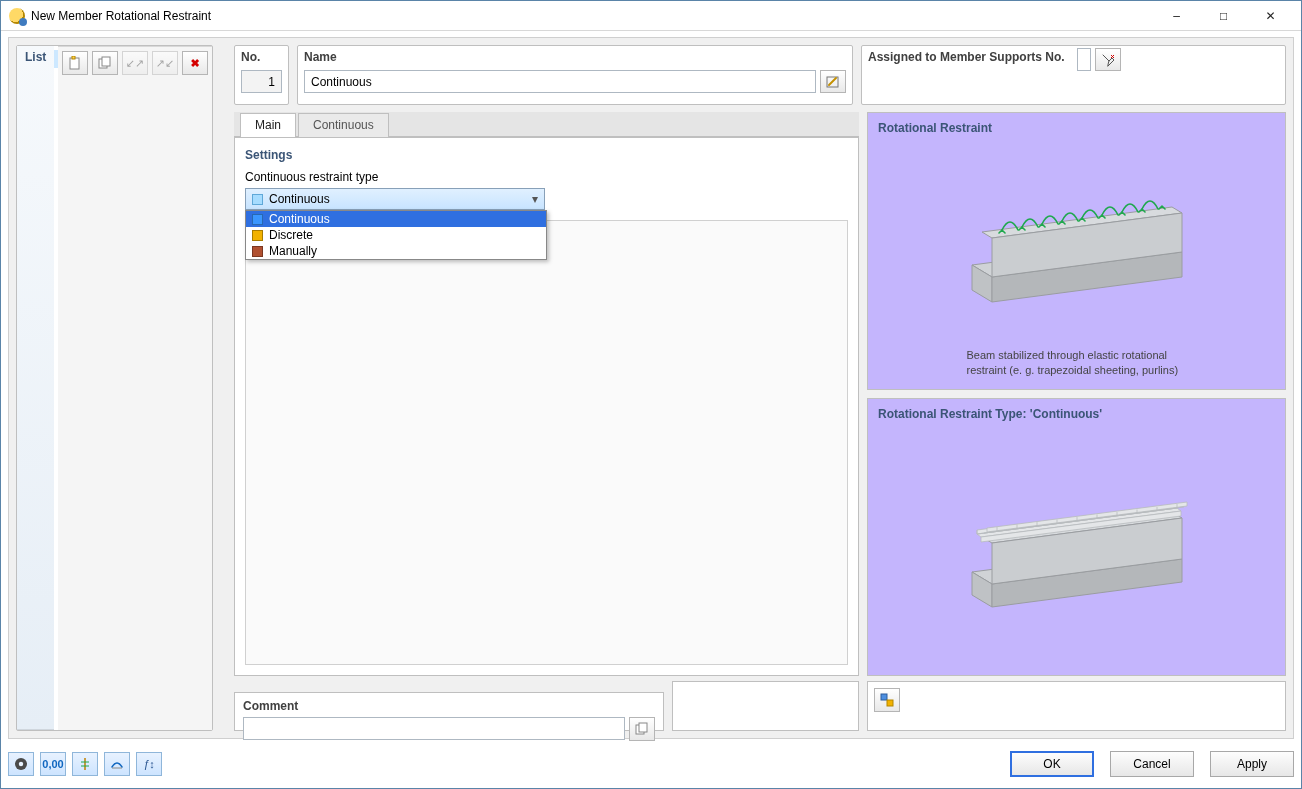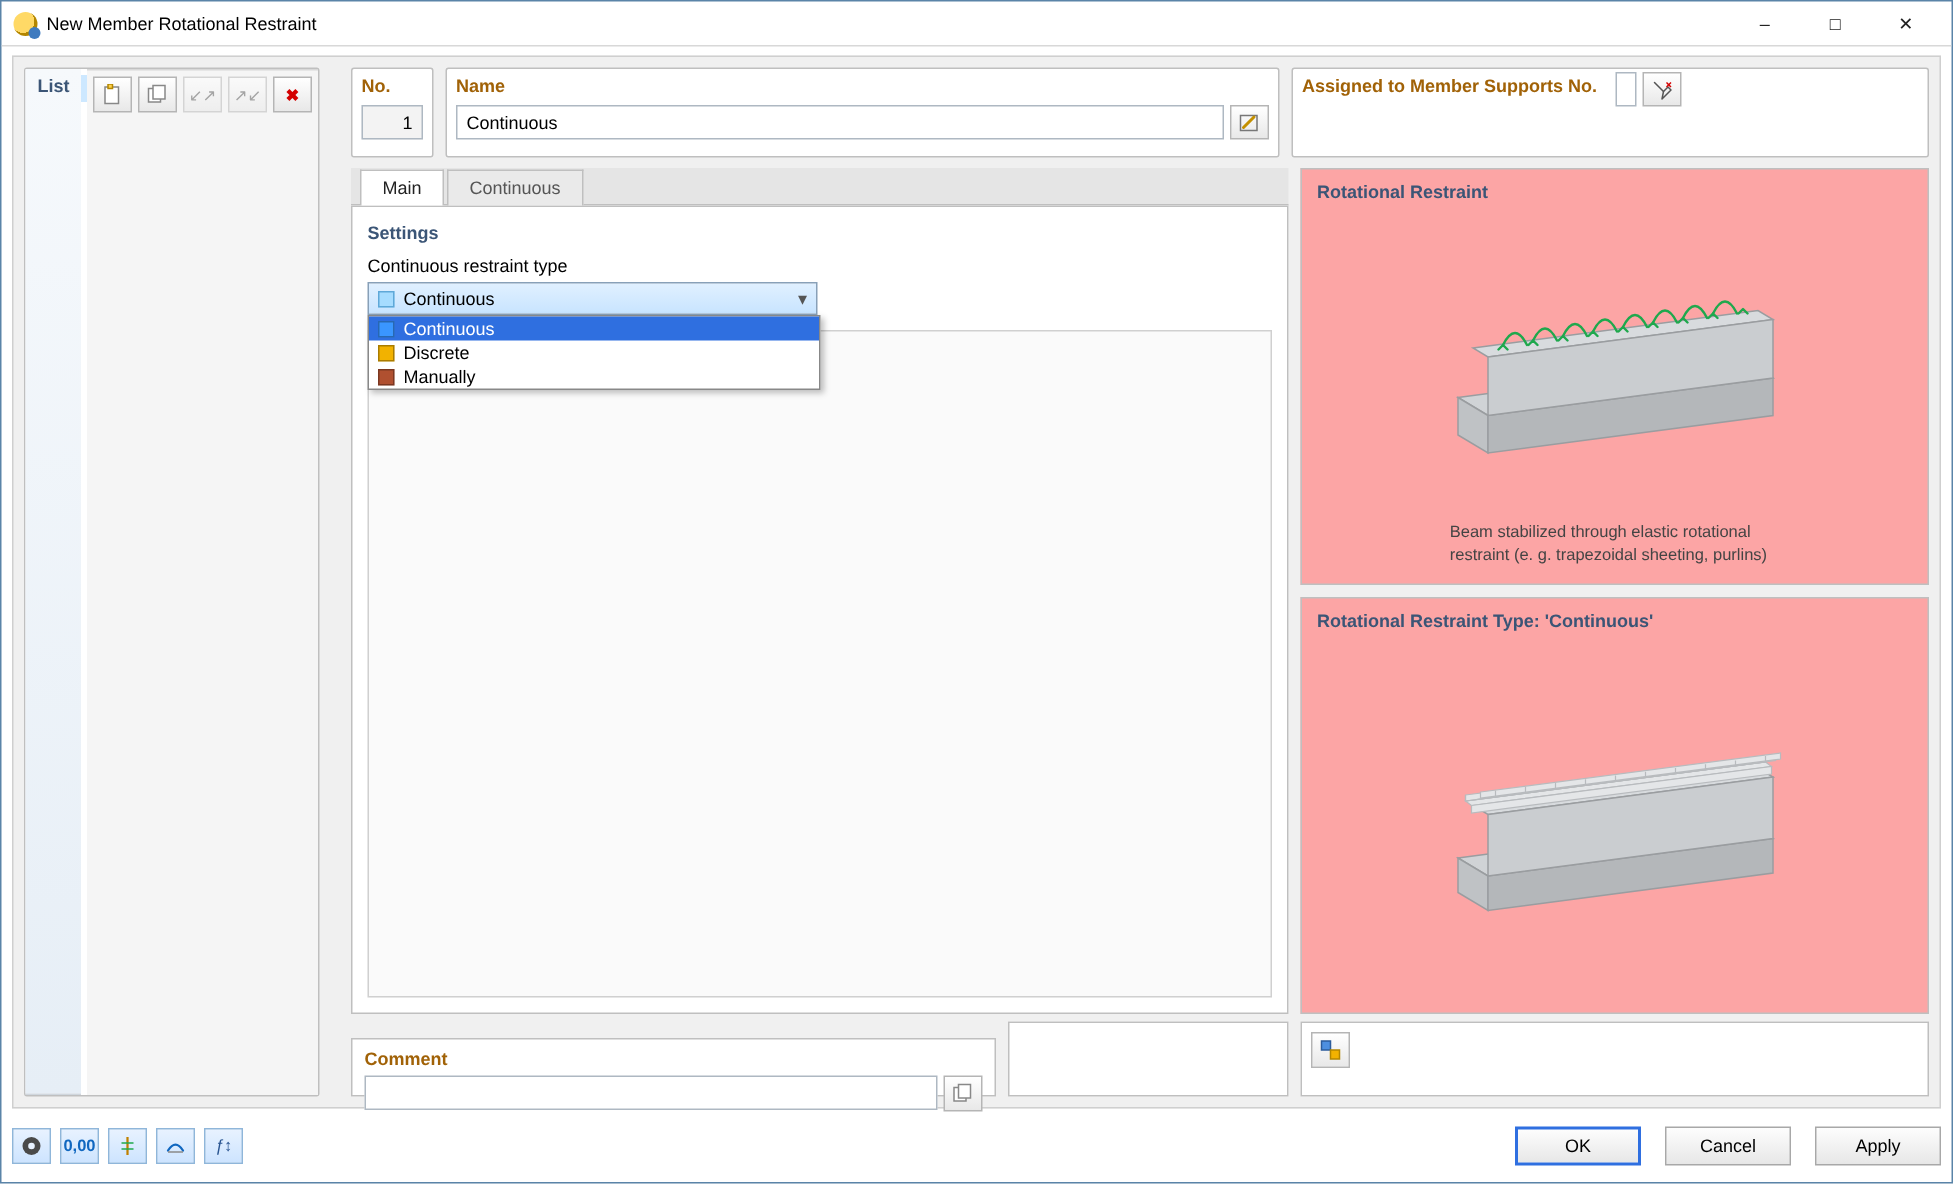--- a/index.html
+++ b/index.html
@@ -21,21 +21,21 @@
 .list-row .sq { width: 11px; height: 11px; background: #a6dcff; border: 1px solid #5fa8d8; }
 .list-row .num { width: 14px; text-align: right; }
 .list-toolbar { display: flex; gap: 4px; padding: 4px; border-top: 1px solid #d8d8d8; background: #f5f5f5; }
 .icon-btn { width: 26px; height: 24px; border: 1px solid #b5b5b5; background: linear-gradient(#fff,#e8e8e8); display: flex; align-items: center; justify-content: center; font-size: 11px; color: #555; cursor: pointer; }
 .icon-btn.disabled { opacity: 0.5; cursor: default; }
 .icon-btn.del { margin-left: auto; color: #d40000; font-weight: bold; }
 
 .top-row { position: absolute; left: 225px; top: 7px; right: 7px; height: 60px; display: flex; gap: 8px; }
 .box { border: 1px solid #bfbfbf; background: #fff; border-radius: 2px; }
 .no-box { width: 55px; }
-.fld-label { color: #a16207; font-weight: 600; padding: 4px 6px; }
+.fld-label { color: #404040; font-weight: 600; padding: 4px 6px; }
 .input { margin: 2px 6px 6px 6px; height: 23px; border: 1px solid #aeb8c2; background: #fff; padding: 0 6px; display: flex; align-items: center; }
 .input.ro { background: #f3f3f3; }
 .no-box .input { text-align: right; justify-content: flex-end; }
 .name-box { flex: 1; min-width: 0; }
 .name-row { display: flex; gap: 4px; margin: 2px 6px 6px 6px; }
 .name-row .input { flex: 1; margin: 0; }
 .name-row .icon-btn { height: 23px; }
 .assign-box { width: 425px; display: flex; flex-direction: row; }
 
 .tab-area { position: absolute; left: 225px; top: 74px; width: 625px; bottom: 62px; }
@@ -49,21 +49,21 @@
 .dropdown { width: 300px; height: 22px; border: 1px solid #88a0b8; background: linear-gradient(#e0f0ff,#c8e4ff); display: flex; align-items: center; padding: 0 6px; cursor: pointer; position: relative; }
 .dropdown .sq { width: 11px; height: 11px; background: #a6dcff; border: 1px solid #5fa8d8; margin-right: 6px; }
 .dropdown .chev { margin-left: auto; color: #555; }
 .dd-list { position: absolute; left: -1px; top: 21px; width: 302px; border: 1px solid #888; background: #fff; box-shadow: 2px 2px 4px rgba(0,0,0,0.25); z-index: 10; }
 .dd-item { display: flex; align-items: center; gap: 6px; padding: 1px 6px; cursor: pointer; }
 .dd-item.sel { background: #2f6fe0; color: #fff; }
 .dd-item .sqc { width: 11px; height: 11px; border: 1px solid rgba(0,0,0,0.3); }
 .empty-panel { flex: 1; border: 1px solid #d0d0d0; background: #fafafa; }
 
 .right-pane { position: absolute; left: 858px; top: 74px; right: 7px; bottom: 62px; display: flex; flex-direction: column; gap: 8px; }
-.right-sec { flex: 1; border: 1px solid #bfbfbf; background: #fca5a5; padding: 8px 10px; display: flex; flex-direction: column; position: relative; }
+.right-sec { flex: 1; border: 1px solid #bfbfbf; background: #c4b5fd; padding: 8px 10px; display: flex; flex-direction: column; position: relative; }
 .sec-title { color: #3b5576; font-weight: 600; margin-bottom: 6px; }
 .beam-fig { flex: 1; display: flex; align-items: center; justify-content: center; }
 .fig-desc { color: #444; font-size: 11px; line-height: 1.3; max-width: 220px; margin: 0 auto 4px; }
 .beam-svg { width: 230px; height: 140px; }
 
 .comment-box { position: absolute; left: 225px; bottom: 7px; width: 430px; height: 39px; border: 1px solid #bfbfbf; background: #fff; padding: 6px 8px; }
 .comment-box .row { display: flex; gap: 4px; margin-top: 4px; }
 .comment-box .row .input { flex: 1; margin: 0; }
 .aux-box { position: absolute; left: 663px; bottom: 7px; width: 187px; height: 50px; border: 1px solid #bfbfbf; background: #fff; }
 .aux-right { position: absolute; left: 858px; bottom: 7px; right: 7px; height: 50px; border: 1px solid #bfbfbf; background: #fff; padding: 6px; }

